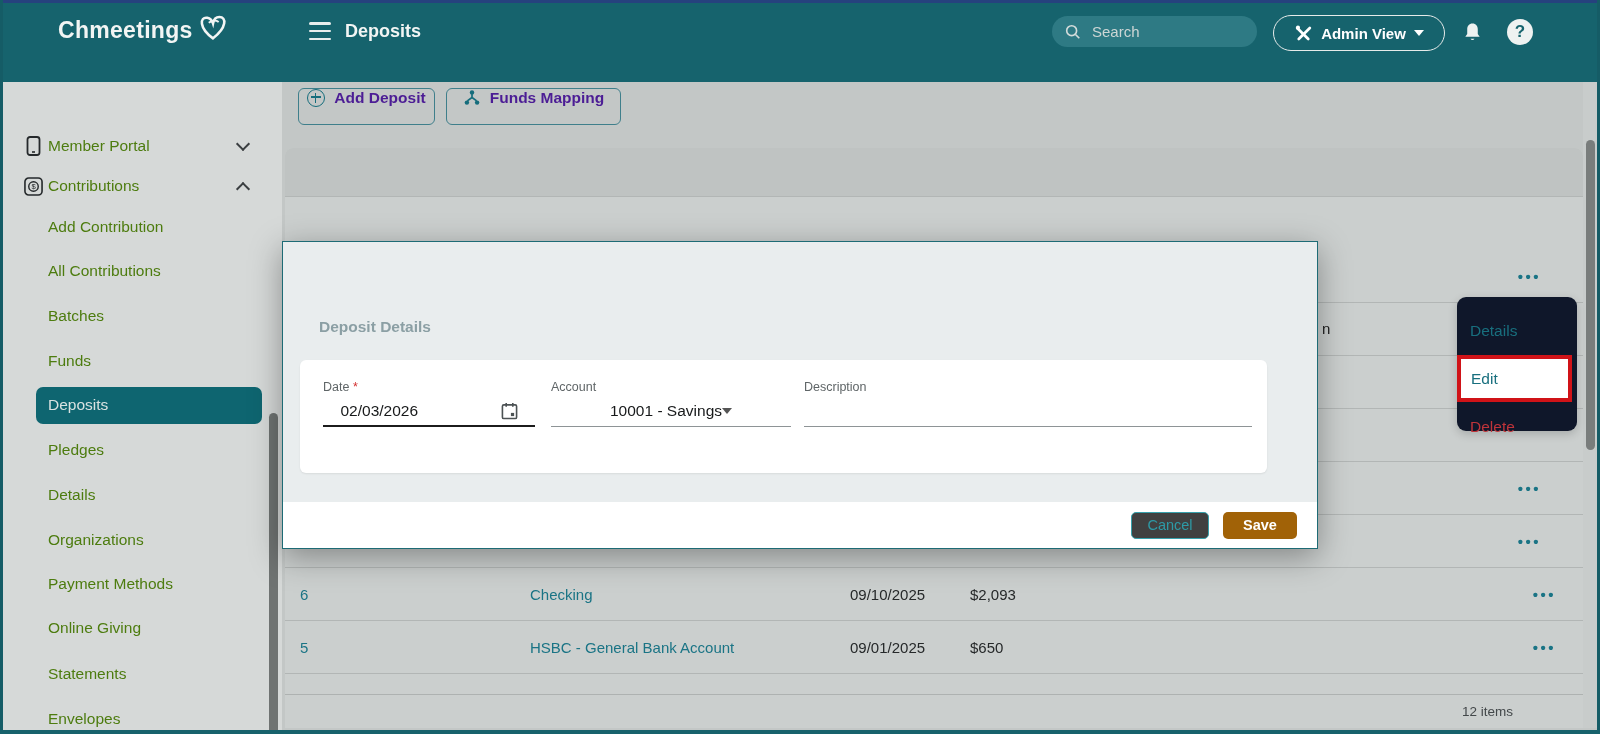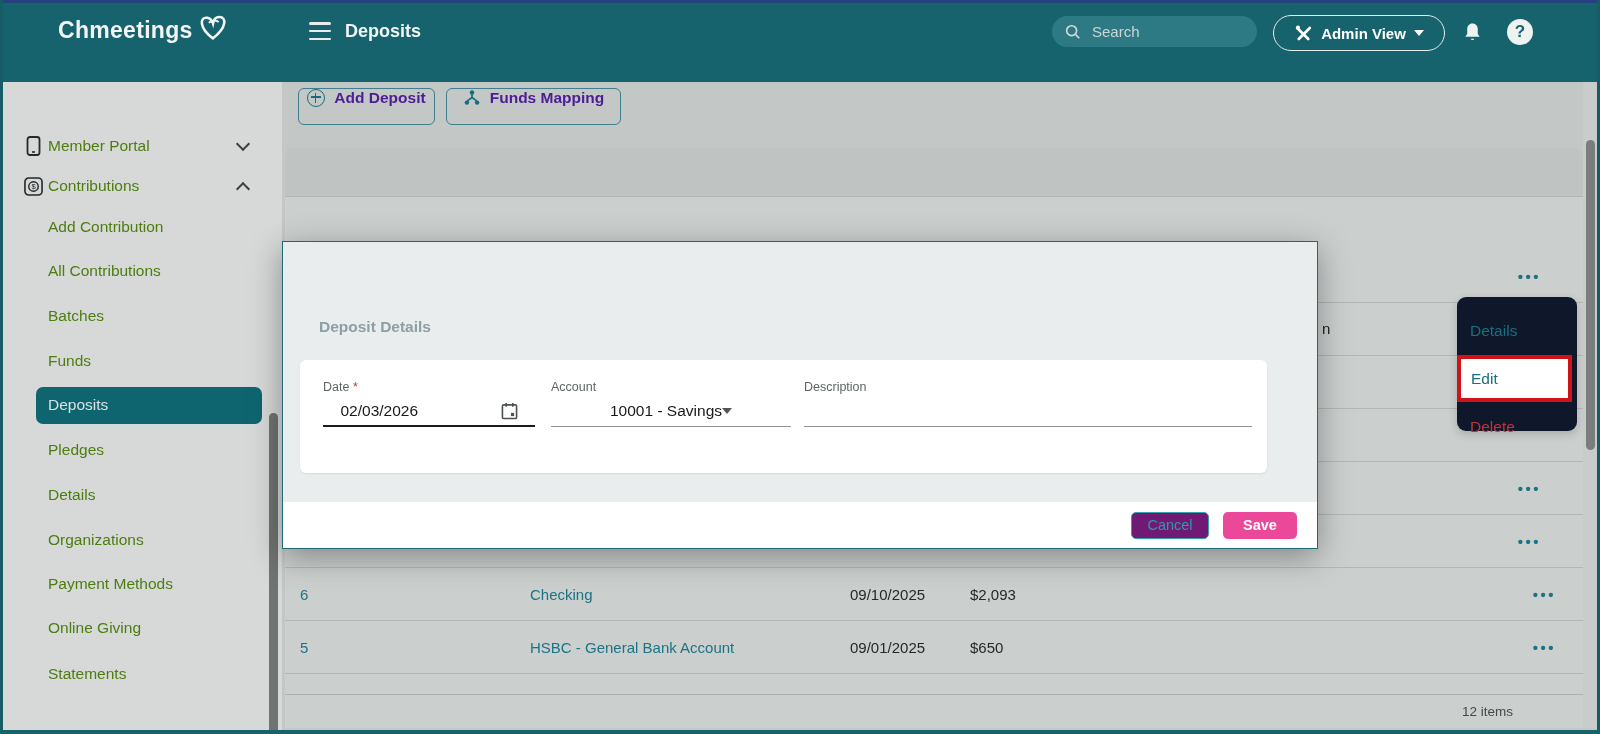--- a/index.html
+++ b/index.html
@@ -68,22 +68,22 @@
   .form-card{left:17px;top:118px;width:967px;height:113px;background:#fff;border-radius:6px;box-shadow:0 1px 2px rgba(0,0,0,.08);}
   .field{position:absolute;top:20px;}
   .field .flabel{font-size:12.5px;color:#5f6567;}
   .field .req{color:#d32f2f;}
   .fval{font-size:15.5px;color:#17191a;margin-top:8px;display:flex;align-items:center;justify-content:center;}
   .fval input{border:none;outline:none;font-size:15.5px;color:#17191a;font-family:"Liberation Sans",sans-serif;background:transparent;padding:0;width:100%;}
   .u-dark{position:absolute;left:0;right:0;bottom:-7px;height:2px;background:#1c1c1c;}
   .u-gray{position:absolute;left:0;right:0;bottom:-7px;height:1px;background:#8e9496;}
   .sel-arrow{width:0;height:0;border-left:5px solid transparent;border-right:5px solid transparent;border-top:6px solid #555;}
   .modal-footer{left:0;top:260px;width:1034px;height:46px;background:#fff;display:flex;align-items:center;justify-content:flex-end;gap:14px;padding-right:20px;box-sizing:border-box;}
-  .btn-cancel{width:78px;height:27px;background:#701a75;border:1.5px solid #36a0ab;border-radius:5px;color:#2d9aa6;font-size:14.5px;display:flex;align-items:center;justify-content:center;cursor:pointer;box-sizing:border-box;}
-  .btn-save{width:74px;height:27px;background:#ec4899;border-radius:5px;color:#fff;font-size:14.5px;font-weight:bold;display:flex;align-items:center;justify-content:center;cursor:pointer;}
+  .btn-cancel{width:78px;height:27px;background:#404040;border:1.5px solid #36a0ab;border-radius:5px;color:#2d9aa6;font-size:14.5px;display:flex;align-items:center;justify-content:center;cursor:pointer;box-sizing:border-box;}
+  .btn-save{width:74px;height:27px;background:#a16207;border-radius:5px;color:#fff;font-size:14.5px;font-weight:bold;display:flex;align-items:center;justify-content:center;cursor:pointer;}
   
   .ctx-menu{left:1457px;top:297px;width:120px;height:134px;background:#0f172a;border-radius:9px;box-shadow:0 3px 10px rgba(0,0,0,.18);z-index:30;}
   .ctx-item{position:absolute;left:0;width:120px;height:48px;display:flex;align-items:center;padding-left:13px;box-sizing:border-box;font-size:15.5px;color:#186f7e;cursor:pointer;}
   .ctx-item.details{top:10px;}
   .ctx-item.delete{top:106px;color:#bf343a;}
   .edit-annot{position:absolute;left:0px;top:58px;width:115px;height:47px;background:#ffffff;border:4px solid #d01318;box-sizing:border-box;display:flex;align-items:center;padding-left:10px;font-size:15.5px;color:#186f7e;cursor:pointer;z-index:31;}
   svg{display:block;}
 </style>
 </head>
 <body>
@@ -188,20 +188,23 @@
         <span class="lbl sub">Organizations</span>
       </div>
     <div class="side-item" style="top:506px;">
         <span class="lbl sub">Payment Methods</span>
       </div>
     <div class="side-item" style="top:550px;">
         <span class="lbl sub">Online Giving</span>
       </div>
     <div class="side-item" style="top:596px;">
         <span class="lbl sub">Statements</span>
+      </div>
+    <div class="side-item" style="top:641px;">
+        <span class="lbl sub">Envelopes</span>
       </div>
 
     <div class="abs side-scroll"></div>
   </div>
 
   <div class="abs main"></div>
 
   <div class="abs btn-outline" style="left:298px;top:88px;width:137px;">
     <span class="plus-circle"></span>
     <span>Add Deposit</span>

